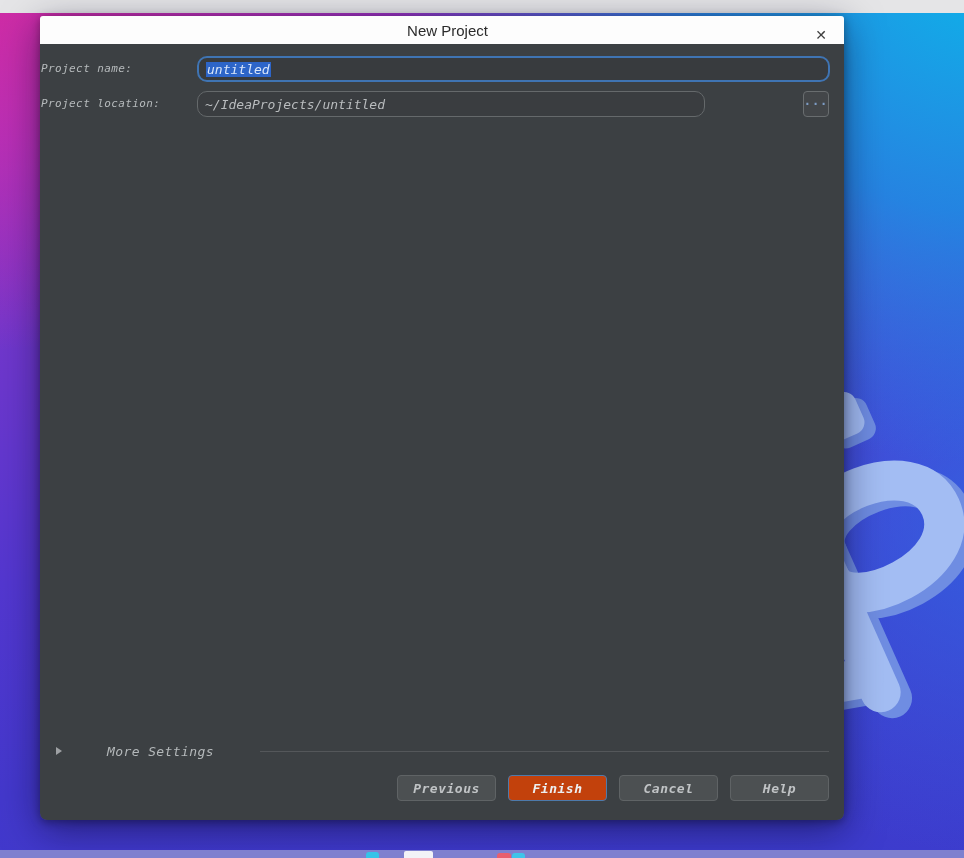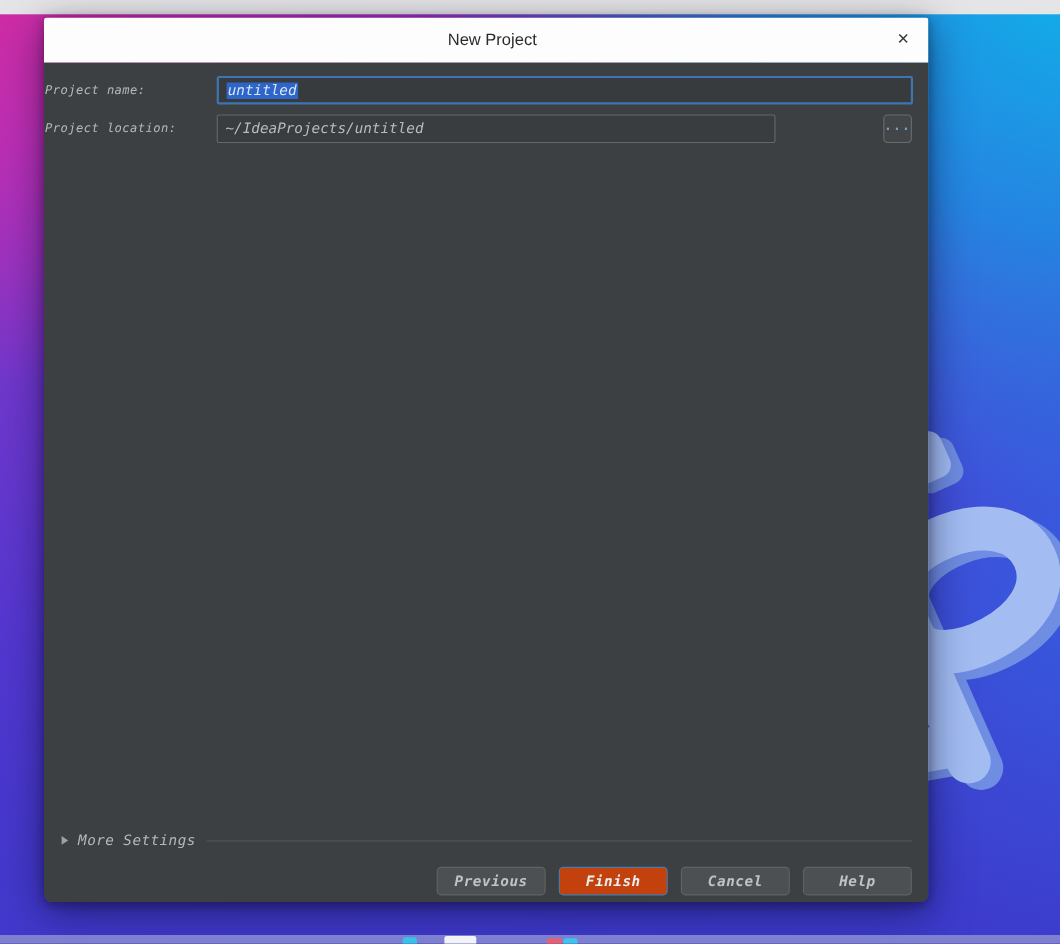--- a/index.html
+++ b/index.html
@@ -27,42 +27,42 @@
   .dock-icon.c2 { left:512px; width:13px; height:5px; background:#3ec4e9; border-radius:3px 3px 0 0; }
 
   
   .dialog {
     position:absolute; left:40px; top:16px; width:804px; height:804px;
     border-radius:3px 3px 7px 7px;
     box-shadow:0 10px 38px rgba(8,8,40,0.5), 0 2px 10px rgba(0,0,0,0.35);
     display:flex; flex-direction:column; overflow:hidden;
   }
   .titlebar {
-    height:41px; background:#fdfdfd; position:relative; flex:0 0 auto;
+    height:28px; background:#fdfdfd; position:relative; flex:0 0 auto;
     display:flex; align-items:center; justify-content:center;padding-left:11px;
   }
   .titlebar-title {
     font-family:"Liberation Sans", sans-serif; font-size:15px; color:#2b2b2b;
   }
   .close-btn {
     position:absolute; right:9px; top:5px; width:28px; height:28px;
     display:flex; align-items:center; justify-content:center;
     font-family:"Liberation Sans", sans-serif; font-size:14px; color:#3e3e3e; cursor:pointer;
   }
   .dialog-body { flex:1 1 auto; background:#3c4043; position:relative; }
 
   .field-label {
     position:absolute; left:1px; font-size:11px; font-style:italic; font-weight:500;
     color:#b6babc; letter-spacing:0.4px; white-space:nowrap;
   }
   .lbl-name { top:18px; }
   .lbl-location { top:53px; }
 
   .textfield {
-    position:absolute; height:26px; background:#3a3d40; border-radius:2px;
+    position:absolute; height:26px; background:#3a3d40; border-radius:10px;
     display:flex; align-items:center; padding:0 7px;
     font-size:13px; font-style:italic; color:#b9bcbe; white-space:nowrap; overflow:hidden;
     cursor:text;
   }
   .tf-name {
     left:157px; top:12px; width:633px;
     border:2px solid #3f74b3; background:#383b3e;
   }
   .tf-name .selected {
     background:#2d65c8; color:#d9e6fa; padding:0 1px; font-weight:500;
@@ -74,21 +74,21 @@
     position:absolute; left:763px; top:47px; width:26px; height:26px;
     border:1px solid #696d6f; border-radius:4px; background:#434649;
     display:flex; align-items:center; justify-content:center;
     color:#7d9cc4; font-size:12px; font-weight:bold; letter-spacing:1px;
     line-height:10px; padding-bottom:6px; cursor:pointer;
   }
 
   
   .more-settings {
     position:absolute; left:16px; right:15px; top:697px; height:20px;
-    display:flex; align-items:center; cursor:pointer;
+    display:flex; align-items:center; cursor:pointer;gap:36px;
   }
   .expander-arrow {
     width:0; height:0; border-left:6px solid #9ea1a4;
     border-top:4.5px solid transparent; border-bottom:4.5px solid transparent;
     margin-right:9px; flex:0 0 auto;
   }
   .more-settings-label {
     font-size:13px; font-style:italic; font-weight:500; color:#b4b8ba; letter-spacing:0.4px;
     white-space:nowrap;
   }

